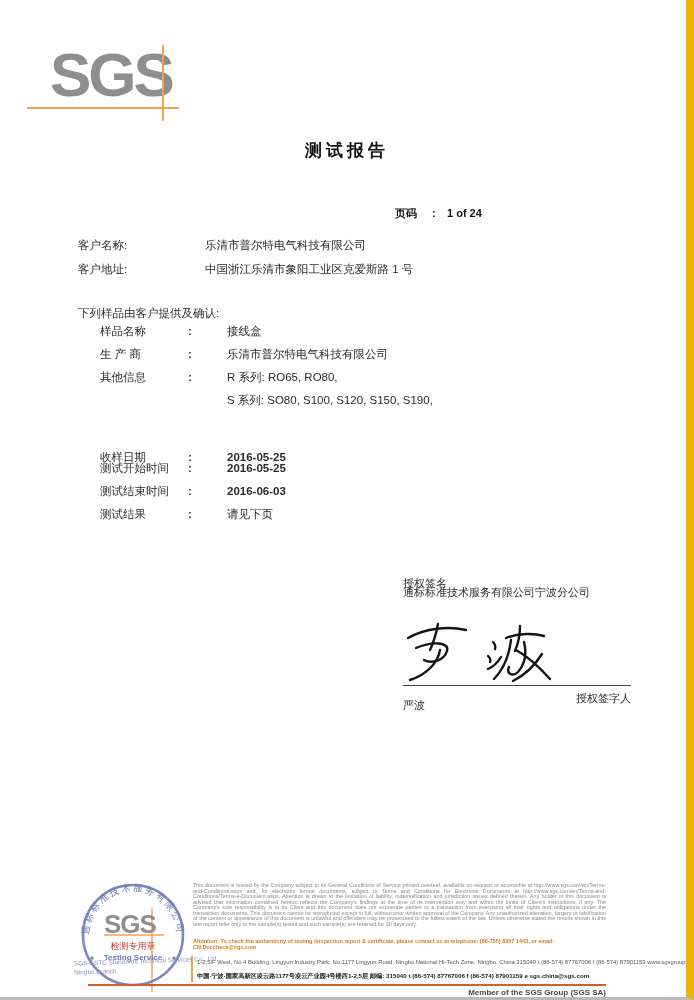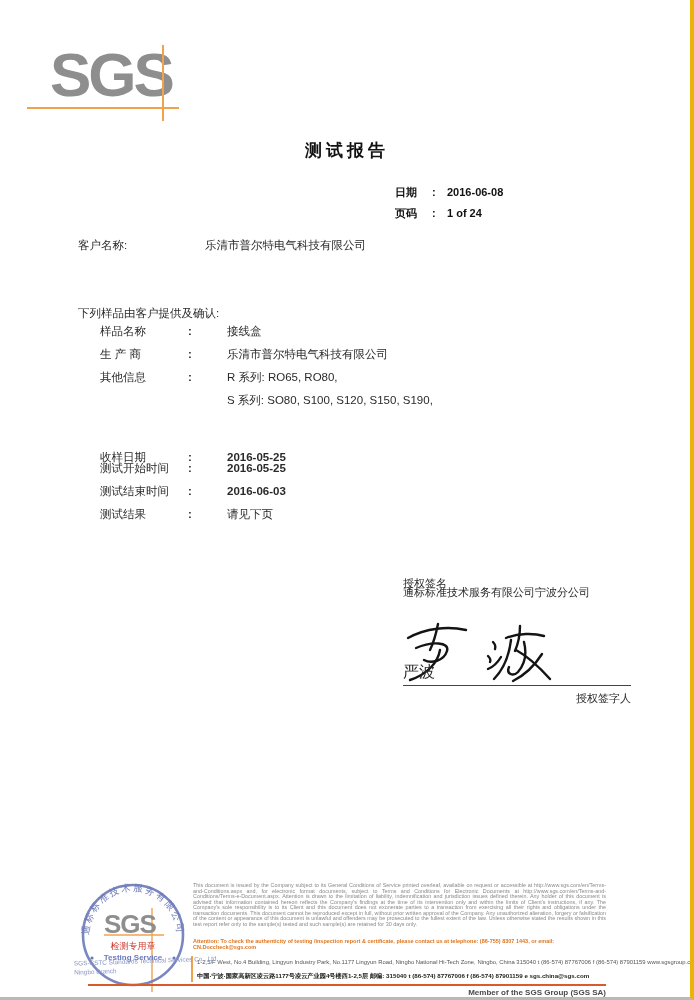--- a/index.html
+++ b/index.html
@@ -1,20 +1,20 @@
 <!DOCTYPE html>
 <html><head>
 <meta charset="utf-8">
 <style>
   html,body{margin:0;padding:0;background:#ffffff;}
   .page{
     position:relative;width:694px;height:1000px;background:#fff;
     font-family:"Liberation Sans","DejaVu Sans",sans-serif;color:#2a2a2a;
     overflow:hidden;box-sizing:border-box;
-    border-right:4px solid #eab308;border-bottom:3px solid #b9b9b9;
+    border-right:8px solid #eab308;border-bottom:3px solid #b9b9b9;
   }
   .abs{position:absolute;}
   
   .sgs-logo{left:50px;top:42px;font-size:62px;font-weight:bold;color:#8e8e8e;
     letter-spacing:-3px;line-height:66px;}
   .logo-hline{left:27px;top:107px;width:152px;height:2px;background:#efa34f;}
   .logo-vline{left:162px;top:45px;width:2px;height:76px;background:#efa34f;}
   
   .title{left:0;top:139px;width:694px;text-align:center;font-size:17px;
     font-weight:bold;letter-spacing:4px;color:#111;}
@@ -29,21 +29,21 @@
   .intro{left:78px;top:306px;font-size:11.5px;}
   .drow{left:78px;width:540px;font-size:11.5px;margin-left:22px;}
   .drow .l{display:inline-block;width:88px;}
   .drow .c{display:inline-block;width:39px;font-weight:bold;}
   .drow .v.b{font-weight:bold;}
   
   .sig-company{left:403px;top:585px;font-size:11px;}
   .sig-label{left:403px;top:576px;font-size:11px;text-align:right;}
   .sig-draw{left:398px;top:616px;}
   .sig-line{left:403px;top:685px;width:228px;height:1px;background:#444;}
-  .sig-name{left:403px;top:662px;font-size:16px;}
+  .sig-name{left:403px;top:698px;font-size:11px;}
   .sig-role{left:543px;top:691px;width:88px;text-align:right;font-size:11px;}
   
   .stamp{left:76px;top:878px;}
   .stamp-co{left:74px;top:956px;width:150px;font-size:6.4px;color:#8a95c5;
     transform:rotate(-2deg);line-height:9px;z-index:3;}
   .fineprint{left:193px;top:883px;width:413px;font-size:5.4px;line-height:5.5px;
     color:#8a8a8a;text-align:justify;}
   .attention{left:193px;top:938px;width:413px;font-size:5.5px;line-height:6.2px;
     color:#e0761f;font-weight:bold;}
   .addr{left:191px;top:956px;width:414px;border-left:2px solid #efa34f;
@@ -58,29 +58,29 @@
 <body>
 
 <div class="page">
 
   <div class="abs sgs-logo">SGS</div>
   <div class="abs logo-hline"></div>
   <div class="abs logo-vline"></div>
 
   <div class="abs title">测试报告</div>
 
-  <div class="abs mrow" style="top:185px">
-    <span class="l">日期</span><span class="c">:</span><span class="v">2016-06-08</span>
-  </div>
   <div class="abs mrow" style="top:206px">
     <span class="l">页码</span><span class="c">:</span><span class="v">1 of 24</span>
   </div>
 
   <div class="abs crow" style="top:238px">
     <span class="l">客户名称:</span><span class="v">乐清市普尔特电气科技有限公司</span>
+  </div>
+  <div class="abs crow" style="top:262px">
+    <span class="l">客户地址:</span><span class="v">中国浙江乐清市象阳工业区克爱斯路 1 号</span>
   </div>
 
   <div class="abs intro">下列样品由客户提供及确认:</div>
 
   <div class="abs drow" style="top:324px">
     <span class="l">样品名称</span><span class="c">:</span><span class="v">接线盒</span>
   </div>
   <div class="abs drow" style="top:347px">
     <span class="l">生 产 商</span><span class="c">:</span><span class="v">乐清市普尔特电气科技有限公司</span>
   </div>

